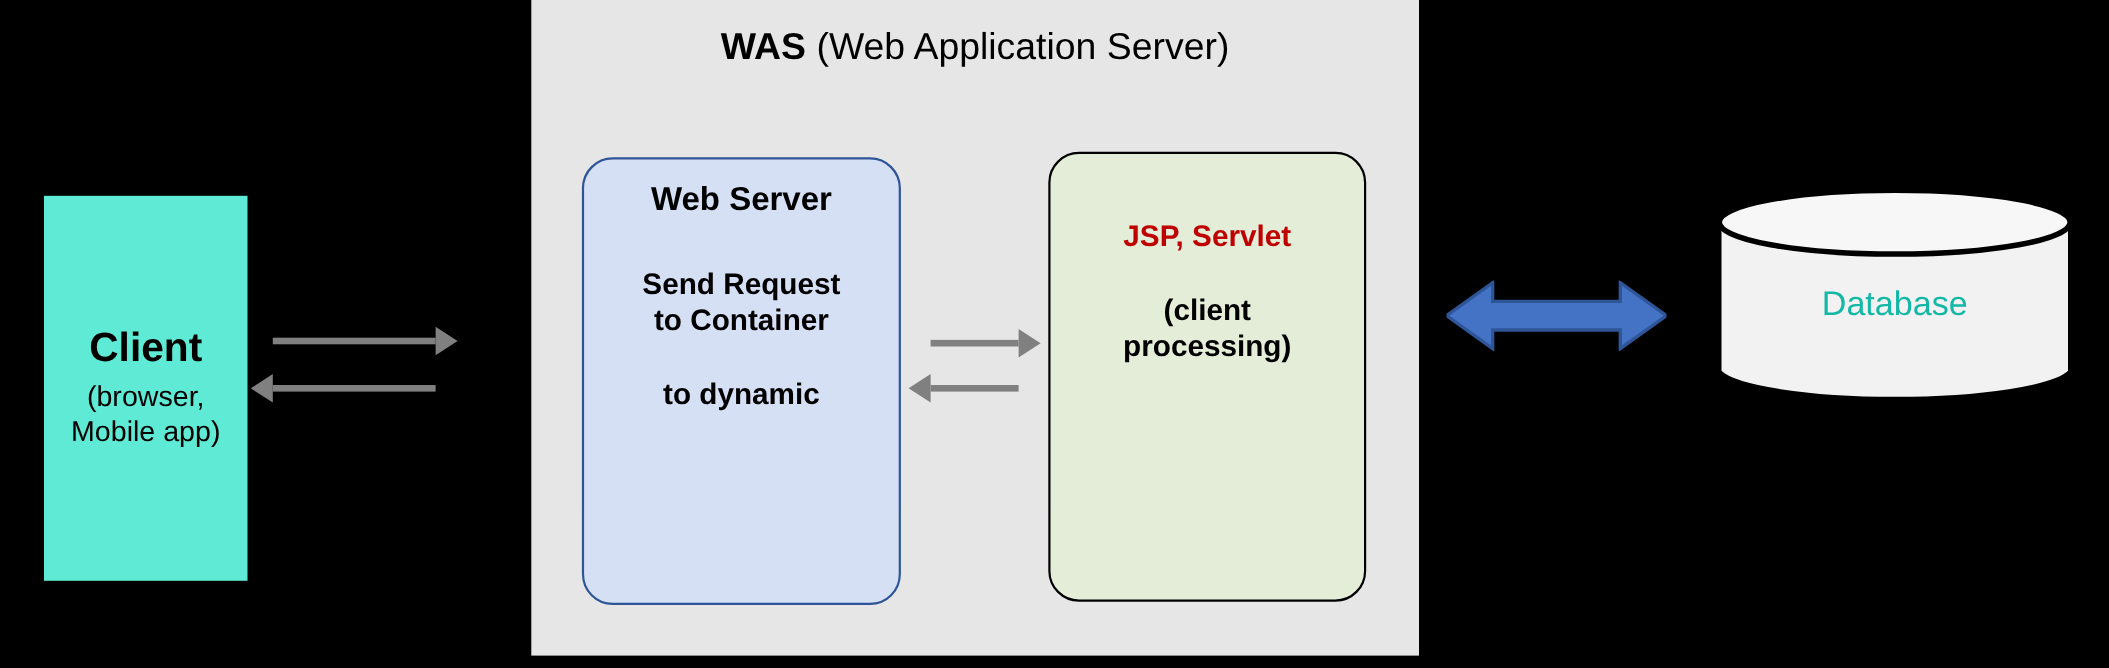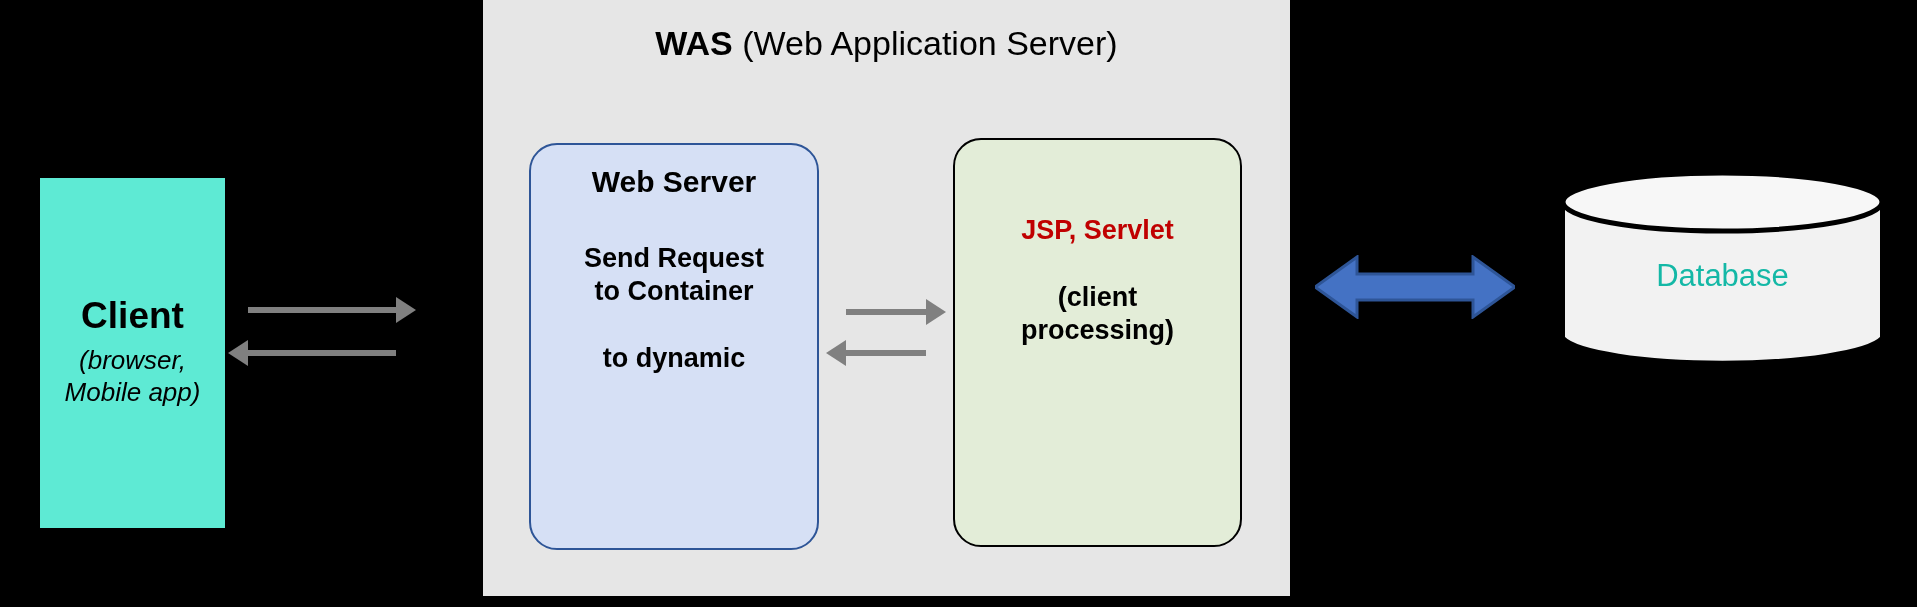--- a/index.html
+++ b/index.html
@@ -52,21 +52,20 @@
     color:#000;
     line-height:1.05;
     margin-bottom:8px;
   }
   .client-sub {
     font-size:26px;
     font-weight:normal;
     color:#000;
     line-height:1.25;
     text-align:right;
-    font-style:italic;
   }
 
   
   .webserver-box {
     position:absolute;
     left:529px; top:143px;
     width:290px; height:407px;
     background:#D6E0F5;
     border:2.5px solid #2E5597;
     border-radius:28px;
@@ -94,21 +93,21 @@
     line-height:1.1;
     white-space:nowrap;
   }
   .box-line {
     font-size:27px;
     font-weight:bold;
     color:#000;
     line-height:1.22;
     text-align:center;
   }
-  .box-line.red { color:#C00000;margin-top:15px; }
+  .box-line.red { color:#C00000; }
   .gap-lg { height:44px; }
   .gap-md { height:34px; }
 
   
   .garrow {
     position:absolute;
     height:6px;
     background:#808080;
   }
   .garrow .head {

